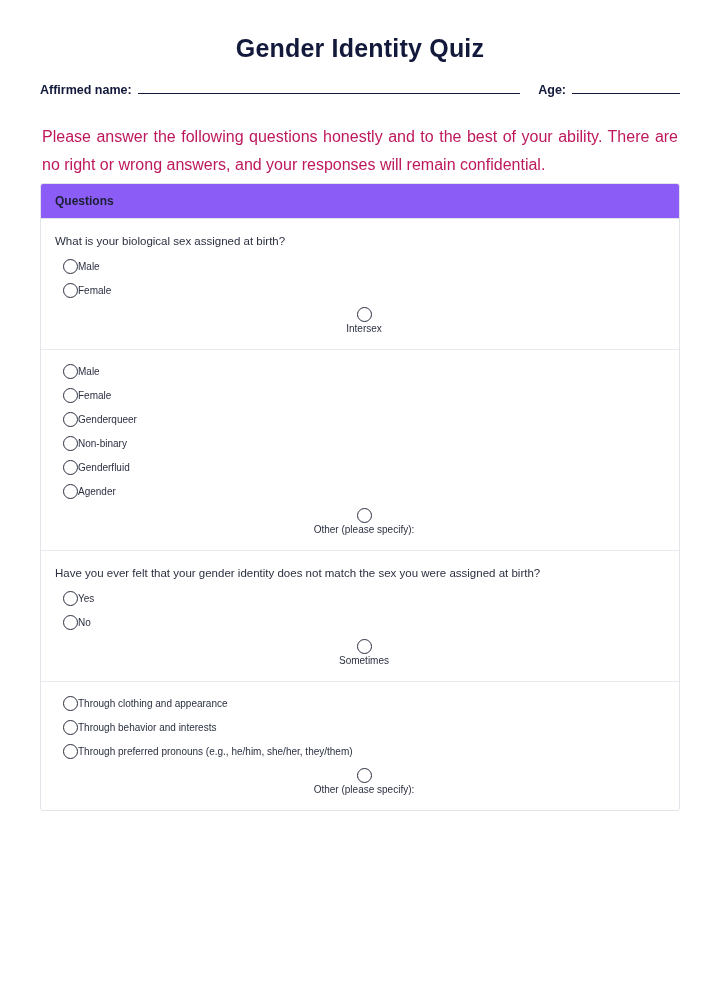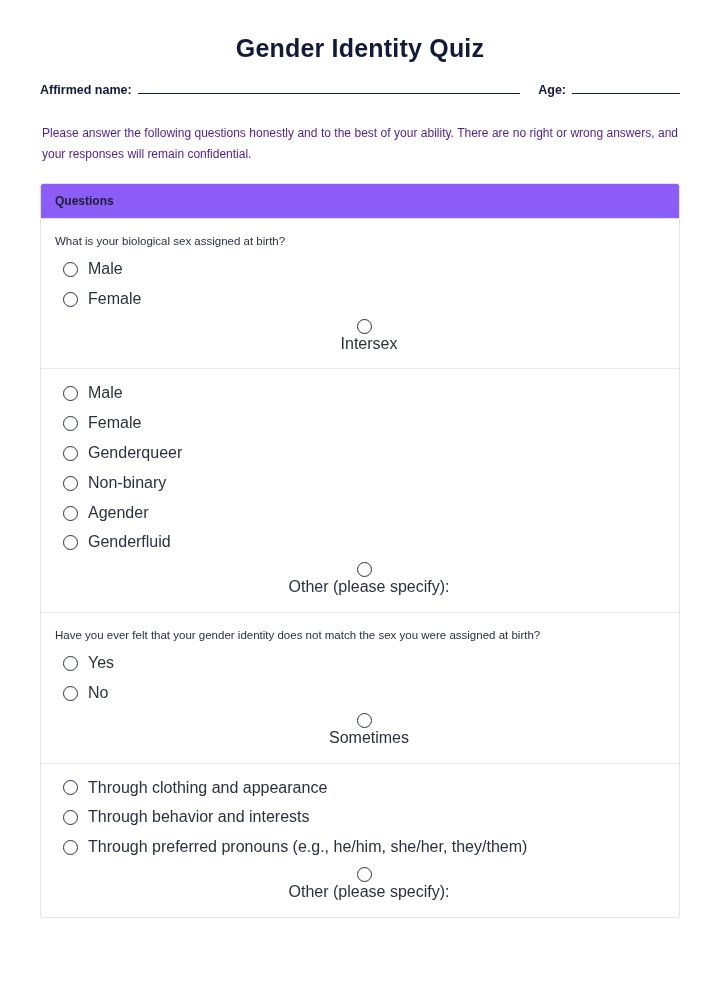--- a/index.html
+++ b/index.html
@@ -48,25 +48,25 @@
   }
   .age-label { white-space: nowrap; margin-left: 12px; }
   .age-rule {
     width: 108px;
     border-bottom: 1.4px solid #12193a;
     margin: 0 0 3px 6px;
     height: 1px;
     flex: 0 0 auto;
   }
   .intro {
-    font-size: 12px;
+    font-size: 16px;
     line-height: 1.75;
-    color: #4c1d95;
+    color: #be185d;
     text-align: justify;
-    margin: 26px 2px 18px 2px;
+    margin: 26px 2px 4px 2px;
   }
   .qbox {
     border: 1px solid #e2e4e9;
     border-radius: 3px;
     background: #ffffff;
     overflow: hidden;
   }
   .qbox-header {
     background: #8b5cf6;
     border-bottom: 1px solid #e2e4e9;
@@ -95,23 +95,23 @@
   .option:last-child { margin-bottom: 2px; flex-direction: column; }
   .radio {
     width: 15px;
     height: 15px;
     border: 1.6px solid #2b3040;
     border-radius: 50%;
     flex: 0 0 auto;
     background: #fff;
   }
   .option-label {
-    font-size: 16px;
+    font-size: 10px;
     color: #2b3040;
-    margin-left: 10px;
+    margin-left: 0;
     line-height: 1.3;
   }
 </style>
 </head>
 <body>
 
 <div class="page">
 
   <div class="doc-title">Gender Identity Quiz</div>
 
@@ -155,25 +155,25 @@
       <div class="option">
         <span class="radio"></span>
         <span class="option-label">Genderqueer</span>
       </div>
       <div class="option">
         <span class="radio"></span>
         <span class="option-label">Non-binary</span>
       </div>
       <div class="option">
         <span class="radio"></span>
+        <span class="option-label">Genderfluid</span>
+      </div>
+      <div class="option">
+        <span class="radio"></span>
         <span class="option-label">Agender</span>
-      </div>
-      <div class="option">
-        <span class="radio"></span>
-        <span class="option-label">Genderfluid</span>
       </div>
       <div class="option">
         <span class="radio"></span>
         <span class="option-label">Other (please specify):</span>
       </div>
     </div>
 
     <div class="question-block">
       <div class="question-text">Have you ever felt that your gender identity does not match the sex you were assigned at birth?</div>
       <div class="option">

